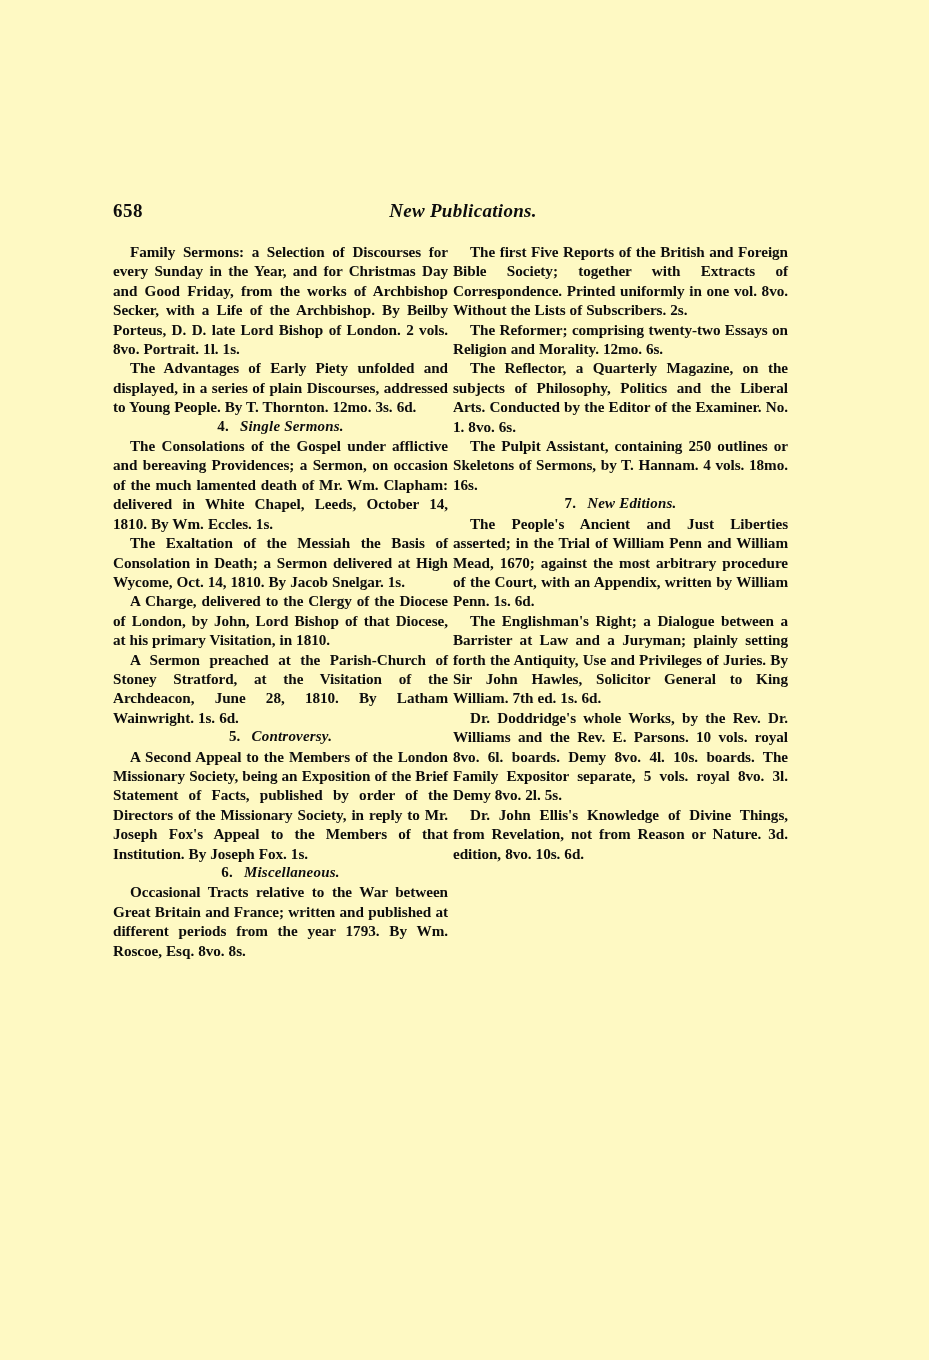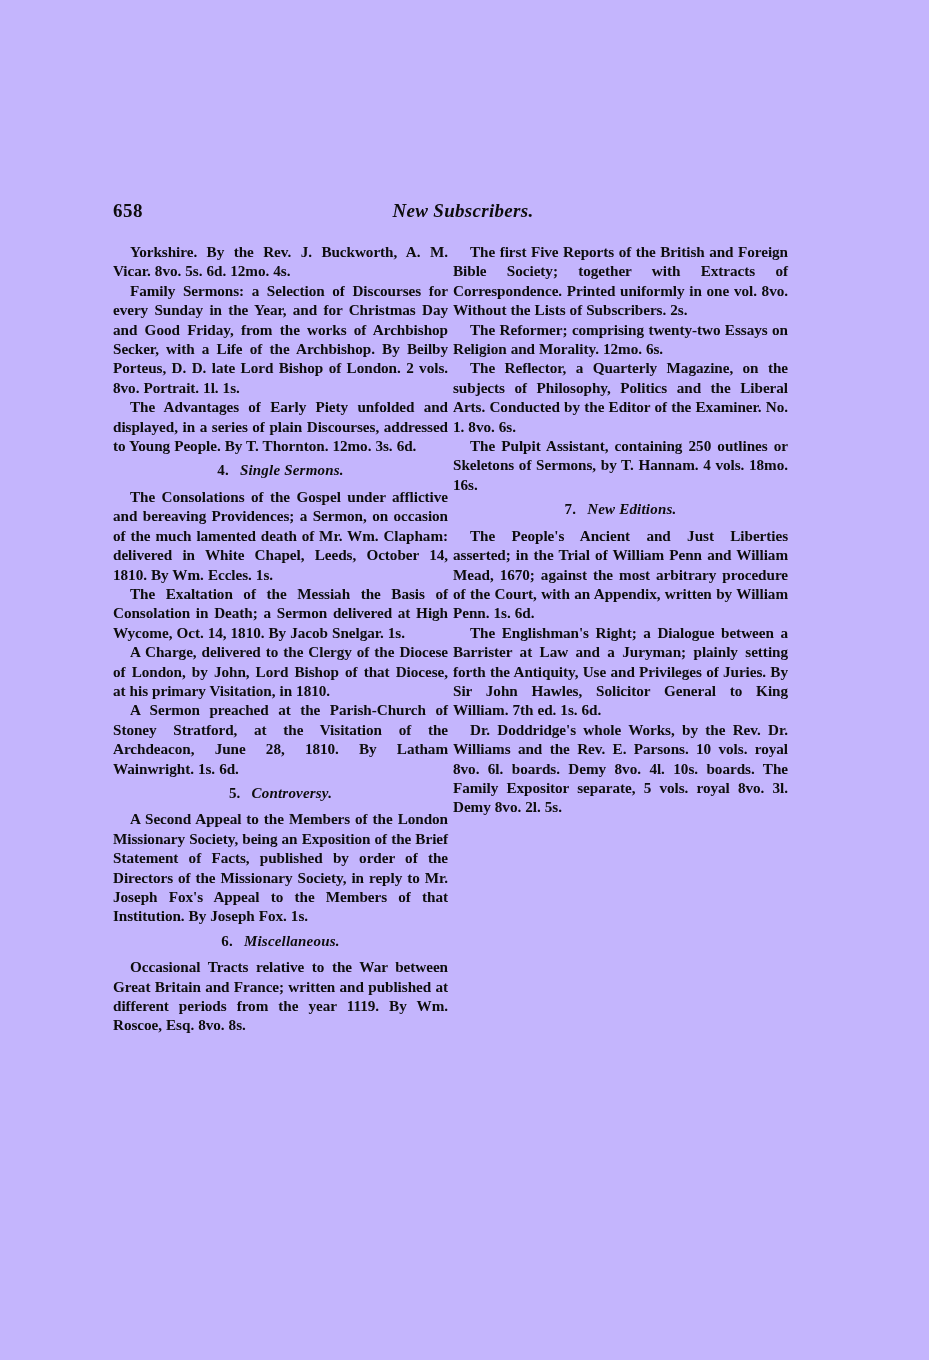--- a/index.html
+++ b/index.html
@@ -5,21 +5,21 @@
 <style>
   html, body {
     margin: 0;
     padding: 0;
     background: #ffffff;
   }
   .page {
     position: relative;
     width: 929px;
     height: 1360px;
-    background: #c4b5fd;
+    background: #fef9c3;
     overflow: hidden;
     font-family: "Liberation Serif", "DejaVu Serif", serif;
     color: #0d0d0d;
   }
 
   
   .runhead {
     position: absolute;
     left: 113px;
     top: 200px;
@@ -67,21 +67,21 @@
     line-height: 19.4px;
     text-align: justify;
     text-indent: 17px;
     letter-spacing: -0.05px;
     word-spacing: 0.3px;
     hyphens: none;
   }
 
   
   .sect {
-    margin: 6px;
+    margin: 0;
     font-size: 15px;
     line-height: 19.4px;
     text-align: center;
     letter-spacing: 0.2px;
   }
   .sect .num {
     font-style: normal;
   }
   .sect .name {
     font-style: italic;
@@ -96,43 +96,43 @@
   }
   .para { font-weight: 600; }
 </style>
 </head>
 <body>
 
 <div class="page">
 
   <div class="runhead">
     <span class="folio">658</span>
-    <span class="runhead-title">New Subscribers.</span>
+    <span class="runhead-title">New Publications.</span>
   </div>
 
   <div class="columns">
     <div class="col col-left">
-        <p class="para">Yorkshire. By the Rev. J. Buckworth, A. M. Vicar. 8vo. 5s. 6d. 12mo. 4s.</p>
         <p class="para">Family Sermons: a Selection of Discourses for every Sunday in the Year, and for Christmas Day and Good Friday, from the works of Archbishop Secker, with a Life of the Archbishop. By Beilby Porteus, D. D. late Lord Bishop of London. 2 vols. 8vo. Portrait. 1l. 1s.</p>
         <p class="para">The Advantages of Early Piety unfolded and displayed, in a series of plain Discourses, addressed to Young People. By T. Thornton. 12mo. 3s. 6d.</p>
         <p class="sect"><span class="num">4.</span><span class="name">Single Sermons.</span></p>
         <p class="para">The Consolations of the Gospel under afflictive and bereaving Providences; a Sermon, on occasion of the much lamented death of Mr. Wm. Clapham: delivered in White Chapel, Leeds, October 14, 1810. By Wm. Eccles. 1s.</p>
         <p class="para">The Exaltation of the Messiah the Basis of Consolation in Death; a Sermon delivered at High Wycome, Oct. 14, 1810. By Jacob Snelgar. 1s.</p>
         <p class="para">A Charge, delivered to the Clergy of the Diocese of London, by John, Lord Bishop of that Diocese, at his primary Visitation, in 1810.</p>
         <p class="para">A Sermon preached at the Parish-Church of Stoney Stratford, at the Visitation of the Archdeacon, June 28, 1810. By Latham Wainwright. 1s. 6d.</p>
         <p class="sect"><span class="num">5.</span><span class="name">Controversy.</span></p>
         <p class="para">A Second Appeal to the Members of the London Missionary Society, being an Exposition of the Brief Statement of Facts, published by order of the Directors of the Missionary Society, in reply to Mr. Joseph Fox's Appeal to the Members of that Institution. By Joseph Fox. 1s.</p>
         <p class="sect"><span class="num">6.</span><span class="name">Miscellaneous.</span></p>
-        <p class="para">Occasional Tracts relative to the War between Great Britain and France; written and published at different periods from the year 1119. By Wm. Roscoe, Esq. 8vo. 8s.</p>
+        <p class="para">Occasional Tracts relative to the War between Great Britain and France; written and published at different periods from the year 1793. By Wm. Roscoe, Esq. 8vo. 8s.</p>
       </div>
     <div class="col col-right">
         <p class="para">The first Five Reports of the British and Foreign Bible Society; together with Extracts of Correspondence. Printed uniformly in one vol. 8vo. Without the Lists of Subscribers. 2s.</p>
         <p class="para">The Reformer; comprising twenty-two Essays on Religion and Morality. 12mo. 6s.</p>
         <p class="para">The Reflector, a Quarterly Magazine, on the subjects of Philosophy, Politics and the Liberal Arts. Conducted by the Editor of the Examiner. No. 1. 8vo. 6s.</p>
         <p class="para">The Pulpit Assistant, containing 250 outlines or Skeletons of Sermons, by T. Hannam. 4 vols. 18mo. 16s.</p>
         <p class="sect"><span class="num">7.</span><span class="name">New Editions.</span></p>
         <p class="para">The People's Ancient and Just Liberties asserted; in the Trial of William Penn and William Mead, 1670; against the most arbitrary procedure of the Court, with an Appendix, written by William Penn. 1s. 6d.</p>
         <p class="para">The Englishman's Right; a Dialogue between a Barrister at Law and a Juryman; plainly setting forth the Antiquity, Use and Privileges of Juries. By Sir John Hawles, Solicitor General to King William. 7th ed. 1s. 6d.</p>
         <p class="para">Dr. Doddridge's whole Works, by the Rev. Dr. Williams and the Rev. E. Parsons. 10 vols. royal 8vo. 6l. boards. Demy 8vo. 4l. 10s. boards. The Family Expositor separate, 5 vols. royal 8vo. 3l. Demy 8vo. 2l. 5s.</p>
+        <p class="para">Dr. John Ellis's Knowledge of Divine Things, from Revelation, not from Reason or Nature. 3d. edition, 8vo. 10s. 6d.</p>
       </div>
   </div>
 
 </div>
 
 </body></html>

